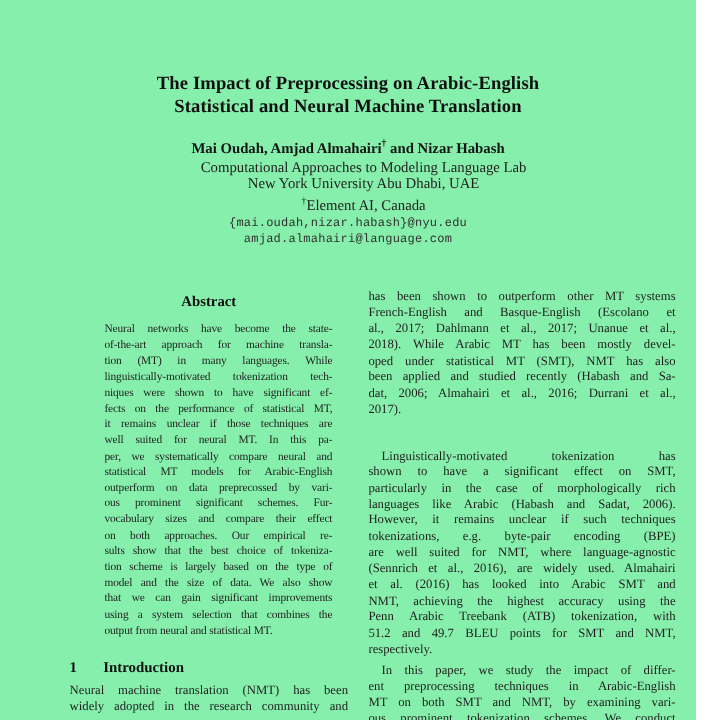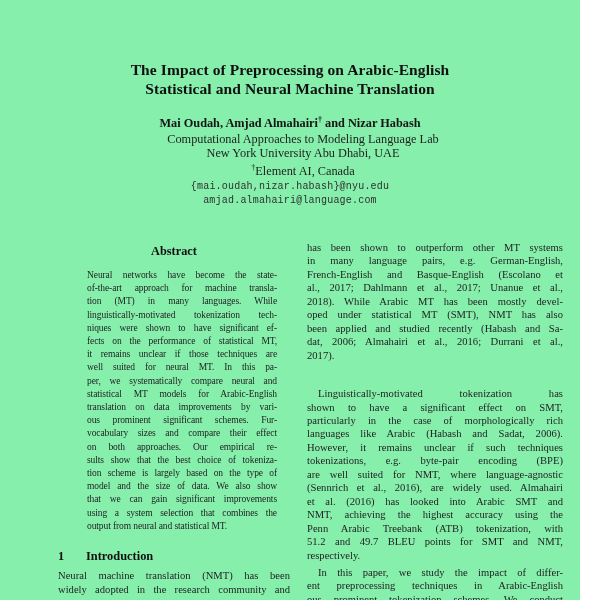--- a/index.html
+++ b/index.html
@@ -62,42 +62,41 @@
         <div class="jline">Neural networks have become the state-</div>
         <div class="jline">of-the-art approach for machine transla-</div>
         <div class="jline">tion (MT) in many languages. While</div>
         <div class="jline">linguistically-motivated tokenization tech-</div>
         <div class="jline">niques were shown to have significant ef-</div>
         <div class="jline">fects on the performance of statistical MT,</div>
         <div class="jline">it remains unclear if those techniques are</div>
         <div class="jline">well suited for neural MT. In this pa-</div>
         <div class="jline">per, we systematically compare neural and</div>
         <div class="jline">statistical MT models for Arabic-English</div>
-        <div class="jline">translation on data improvements by vari-</div>
+        <div class="jline">outperform on data preprecossed by vari-</div>
         <div class="jline">ous prominent significant schemes. Fur-</div>
         <div class="jline">vocabulary sizes and compare their effect</div>
         <div class="jline">on both approaches. Our empirical re-</div>
         <div class="jline">sults show that the best choice of tokeniza-</div>
         <div class="jline">tion scheme is largely based on the type of</div>
         <div class="jline">model and the size of data. We also show</div>
         <div class="jline">that we can gain significant improvements</div>
         <div class="jline">using a system selection that combines the</div>
         <div class="jline">output from neural and statistical MT.</div>
       </div>
     <h2 class="sec-heading"><span class="sec-num">1</span><span>Introduction</span></h2>
     <div class="body-text intro-body para open">
         <div class="jline">Neural machine translation (NMT) has been</div>
         <div class="jline">widely adopted in the research community and</div>
       </div>
   </section>
 
   <section class="col-right body-text">
     <div class="para closed p1">
         <div class="jline">has been shown to outperform other MT systems</div>
-        <div class="jline">in many language pairs, e.g. German-English,</div>
         <div class="jline">French-English and Basque-English (Escolano et</div>
         <div class="jline">al., 2017; Dahlmann et al., 2017; Unanue et al.,</div>
         <div class="jline">2018). While Arabic MT has been mostly devel-</div>
         <div class="jline">oped under statistical MT (SMT), NMT has also</div>
         <div class="jline">been applied and studied recently (Habash and Sa-</div>
         <div class="jline">dat, 2006; Almahairi et al., 2016; Durrani et al.,</div>
         <div class="jline">2017).</div>
       </div>
     <div class="para closed indent-first p2">
         <div class="jline">Linguistically-motivated tokenization has</div>
@@ -110,17 +109,18 @@
         <div class="jline">(Sennrich et al., 2016), are widely used. Almahairi</div>
         <div class="jline">et al. (2016) has looked into Arabic SMT and</div>
         <div class="jline">NMT, achieving the highest accuracy using the</div>
         <div class="jline">Penn Arabic Treebank (ATB) tokenization, with</div>
         <div class="jline">51.2 and 49.7 BLEU points for SMT and NMT,</div>
         <div class="jline">respectively.</div>
       </div>
     <div class="para open indent-first p3">
         <div class="jline">In this paper, we study the impact of differ-</div>
         <div class="jline">ent preprocessing techniques in Arabic-English</div>
+        <div class="jline">MT on both SMT and NMT, by examining vari-</div>
         <div class="jline">ous prominent tokenization schemes. We conduct</div>
       </div>
   </section>
 
 </div>
 
 </body></html>

